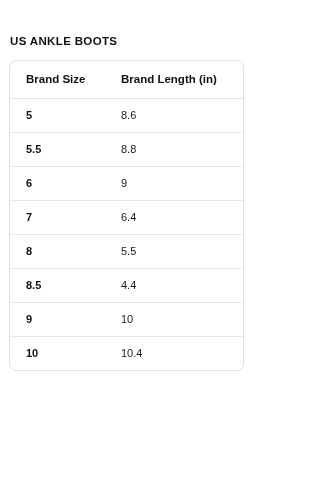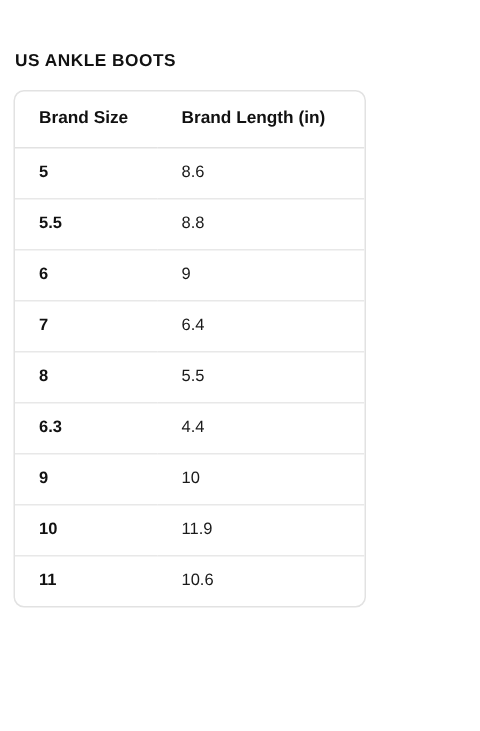--- a/index.html
+++ b/index.html
@@ -116,32 +116,28 @@
           </tr>
           <tr>
             <td class="brand-size">7</td>
             <td class="shoe-length">6.4</td>
           </tr>
           <tr>
             <td class="brand-size">8</td>
             <td class="shoe-length">5.5</td>
           </tr>
           <tr>
-            <td class="brand-size">6.3</td>
+            <td class="brand-size">8.5</td>
             <td class="shoe-length">4.4</td>
           </tr>
           <tr>
             <td class="brand-size">9</td>
             <td class="shoe-length">10</td>
           </tr>
           <tr>
             <td class="brand-size">10</td>
-            <td class="shoe-length">11.9</td>
-          </tr>
-          <tr>
-            <td class="brand-size">11</td>
-            <td class="shoe-length">10.6</td>
+            <td class="shoe-length">10.4</td>
           </tr>
         </tbody>
     </table>
   </div>
 
 </div>
 
 </body></html>

